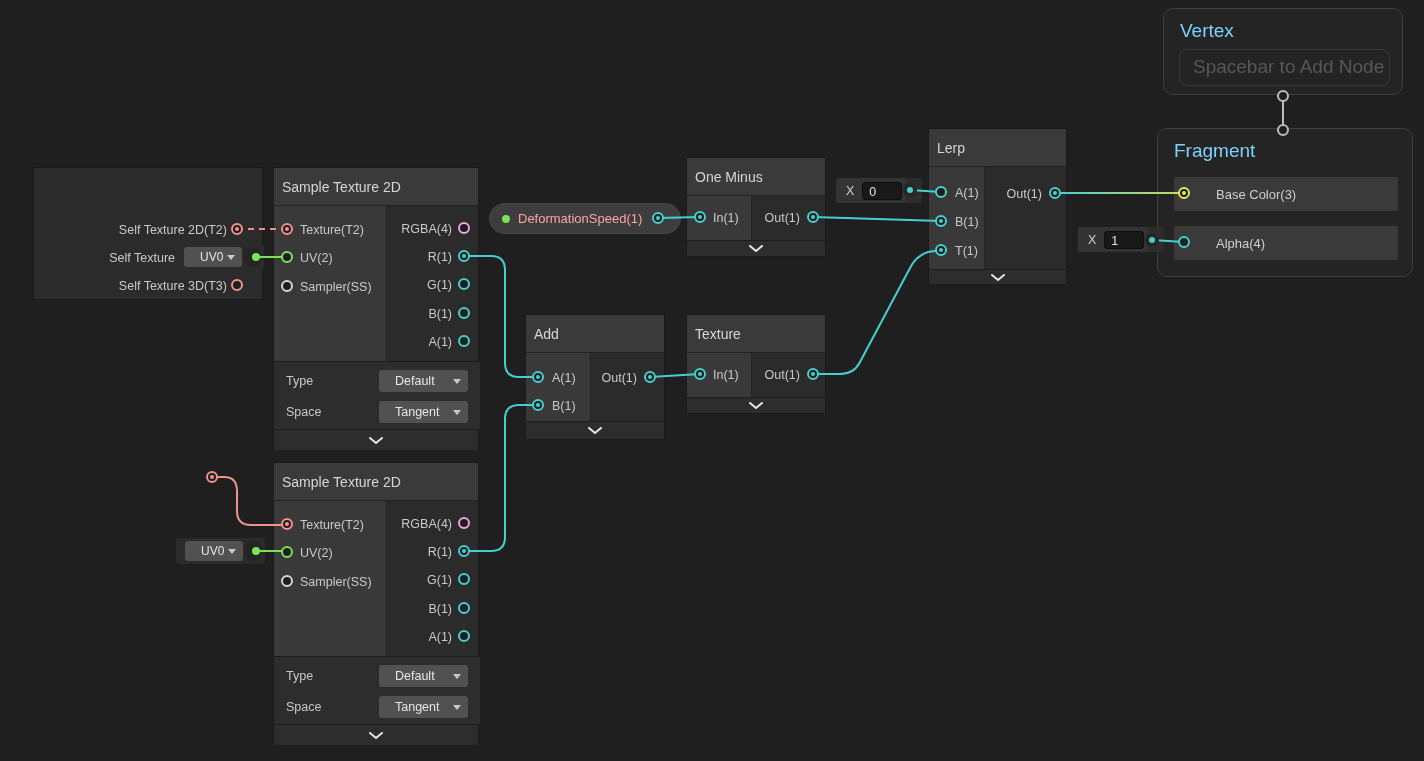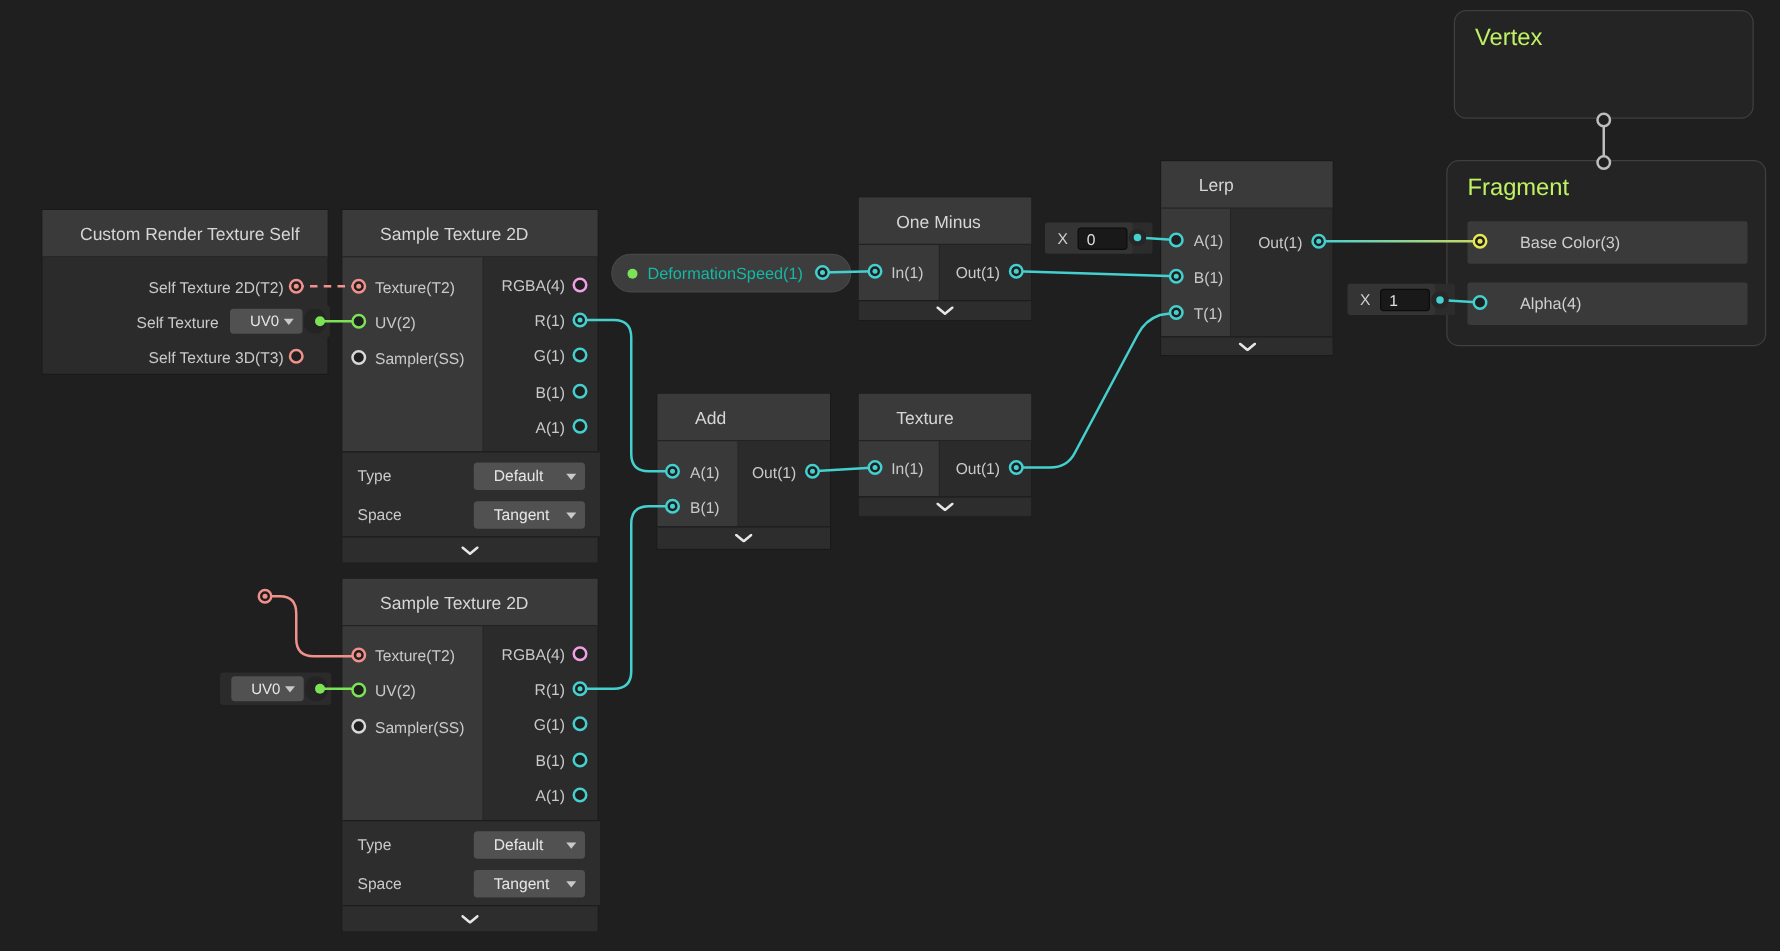--- a/index.html
+++ b/index.html
@@ -1,67 +1,66 @@
 <!DOCTYPE html>
 <html><head>
 <meta charset="utf-8">
 <style>
   html,body{margin:0;padding:0;background:#1f1f1f;}
   #canvas{position:relative;width:1424px;height:761px;background:#1f1f1f;overflow:hidden;
           font-family:"Liberation Sans",sans-serif;color:#c9c9c9;}
   
   .node{position:absolute;background:#2b2b2b;border:1px solid #1a1a1a;box-sizing:border-box;z-index:1;}
-  .ntitle{position:absolute;left:0;top:0;right:0;height:38px;line-height:38px;padding-left:30px;
+  .ntitle{position:absolute;left:0;top:0;right:0;height:38px;line-height:38px;padding-left:8px;
           background:#3a3a3a;border-bottom:1px solid #222;font-size:14px;color:#d6d6d6;box-sizing:border-box;}
   .incell{position:absolute;background:#393939;border-right:1px solid #242424;box-sizing:border-box;}
   .settings{position:absolute;background:#2d2d2d;border-top:1px solid #1c1c1c;box-sizing:border-box;}
   .chevbar{position:absolute;background:#2d2d2d;border-top:1px solid #1c1c1c;display:flex;
            align-items:center;justify-content:center;box-sizing:border-box;}
   .lbl{position:absolute;transform:translateY(-50%);white-space:nowrap;font-size:12.5px;color:#c9c9c9;}
   .lbl-r{position:absolute;transform:translateY(-50%);white-space:nowrap;font-size:12.5px;color:#c9c9c9;text-align:right;}
   .dd{position:absolute;background:#515151;border-radius:3px;font-size:12.5px;color:#e6e6e6;
       line-height:22px;padding-left:16px;box-sizing:border-box;}
   .caret{position:absolute;right:7px;top:9px;width:0;height:0;border-left:4px solid transparent;
          border-right:4px solid transparent;border-top:5px solid #c9c9c9;}
   
   .port{position:absolute;width:8px;height:8px;border-radius:50%;border:2px solid var(--c);
         background:#1f1f1f;z-index:6;}
   .port.f::after{content:"";position:absolute;left:2px;top:2px;width:4px;height:4px;border-radius:50%;background:var(--c);}
   .knobdot{position:absolute;width:14px;height:14px;border-radius:50%;background:#262626;z-index:6;}
   .knobdot::after{content:"";position:absolute;left:4px;top:4px;width:6px;height:6px;border-radius:50%;background:#45d0d0;}
   .greendot{position:absolute;width:8px;height:8px;border-radius:50%;background:#7de356;z-index:6;}
   
   .pill{position:absolute;background:#3d3d3d;border:1px solid #474747;border-radius:17px;
-        display:flex;align-items:center;font-size:13px;color:#14b8a6;box-sizing:border-box;z-index:2;}
+        display:flex;align-items:center;font-size:13px;color:#fca5a5;box-sizing:border-box;z-index:2;}
   .pill .pdot{width:8px;height:8px;border-radius:50%;background:#7de356;margin:0 8px 0 12px;flex:0 0 auto;}
   
   .xwidget{position:absolute;background:#343434;border-radius:2px;display:flex;align-items:center;
            font-size:12.5px;color:#d0d0d0;box-sizing:border-box;z-index:3;}
   .xwidget .field{background:#191919;border:1px solid #0d0d0d;border-radius:3px;width:40px;height:18px;
                   line-height:18px;padding-left:6px;margin-left:8px;color:#e0e0e0;box-sizing:border-box;}
   .knobsq{position:absolute;background:#2c2c2c;border-radius:2px;z-index:3;}
   .uvwidget{position:absolute;background:#2b2b2b;border-radius:3px;box-sizing:border-box;z-index:3;}
   .uvwidget .uvknob{position:absolute;left:68px;top:3px;width:18px;height:20px;background:#242424;border-radius:10px;}
   
   .master{position:absolute;background:#242424;border:1px solid #3f3f3f;border-radius:10px;box-sizing:border-box;z-index:1;}
-  .bigtitle{position:absolute;left:16px;top:11px;font-size:19px;color:#bef264;}
+  .bigtitle{position:absolute;left:16px;top:11px;font-size:19px;color:#7dd3fc;}
   .placeholder{position:absolute;border:1.5px solid #3a3a3a;border-radius:8px;font-size:19px;color:#575757;
                line-height:34px;padding-left:13px;box-sizing:border-box;white-space:nowrap;overflow:hidden;}
   .block{position:absolute;background:#3a3a3a;border-radius:2px;box-sizing:border-box;}
   .block .blbl{position:absolute;left:42px;top:50%;transform:translateY(-50%);font-size:13px;color:#cfcfcf;white-space:nowrap;}
   svg.wires{position:absolute;left:0;top:0;z-index:4;pointer-events:none;}
   svg.wires path,svg.wires line{pointer-events:stroke;}
 </style>
 </head>
 <body>
 
 <div id="canvas">
 
   <div class="node" style="left:33px;top:167px;width:230px;height:133px;">
-    <div class="ntitle">Custom Render Texture Self</div>
     <span class="lbl-r" style="right:35px;top:62px;text-align:center;">Self Texture 2D(T2)</span>
     <span class="lbl-r" style="right:87px;top:90px;">Self Texture</span>
     <span class="lbl-r" style="right:35px;top:118px;">Self Texture 3D(T3)</span>
   </div>
 
   <div class="node" style="left:273px;top:167px;width:206px;height:283px;">
     <div class="ntitle">Sample Texture 2D</div>
     <div class="incell" style="left:0;top:38px;width:113px;height:155px;"></div>
     <span class="lbl" style="left:26px;top:62px;">Texture(T2)</span>
     <span class="lbl" style="left:26px;top:90px;">UV(2)</span>
@@ -164,20 +163,21 @@
     <span class="lbl-r" style="right:24px;top:65px;">Out(1)</span>
     <div class="chevbar" style="left:0;top:140px;width:137px;height:15px;">
       <svg width="14" height="7" viewBox="0 0 14 7">
           <polyline points="1,1 7,6 13,1" fill="none" stroke="#e6e6e6" stroke-width="2" stroke-linecap="round" stroke-linejoin="round"></polyline>
         </svg>
     </div>
   </div>
 
   <div class="master" style="left:1163px;top:8px;width:240px;height:87px;">
     <span class="bigtitle">Vertex</span>
+    <div class="placeholder" style="left:15px;top:40px;width:211px;height:37px;">Spacebar to Add Node</div>
   </div>
 
   <div class="master" style="left:1157px;top:128px;width:256px;height:149px;">
     <span class="bigtitle">Fragment</span>
     <div class="block" style="left:16px;top:48px;width:224px;height:34px;">
       <span class="blbl">Base Color(3)</span>
     </div>
     <div class="block" style="left:16px;top:97px;width:224px;height:34px;">
       <span class="blbl">Alpha(4)</span>
     </div>

